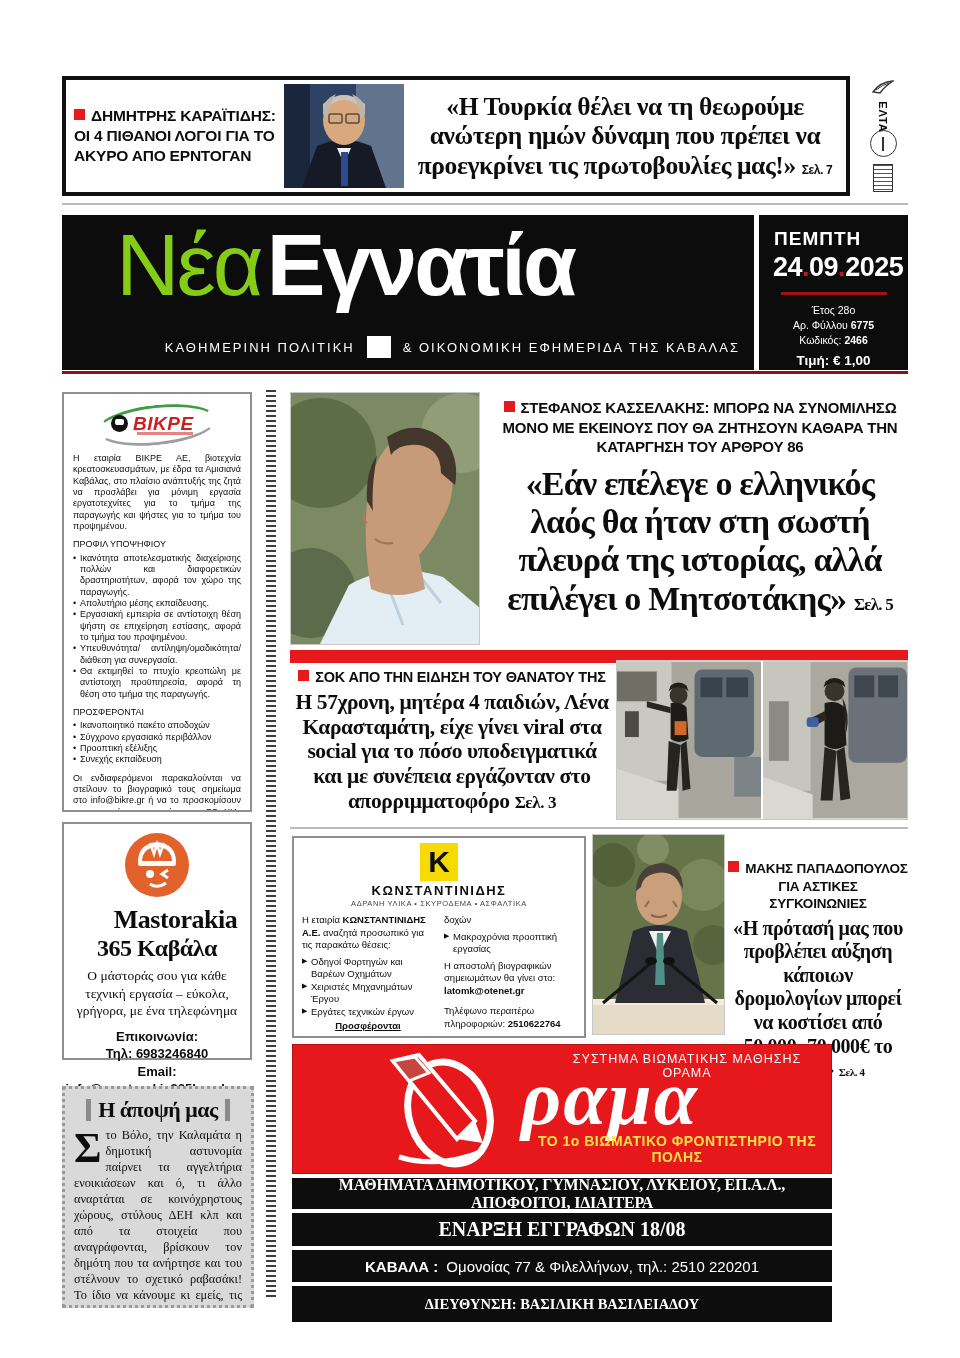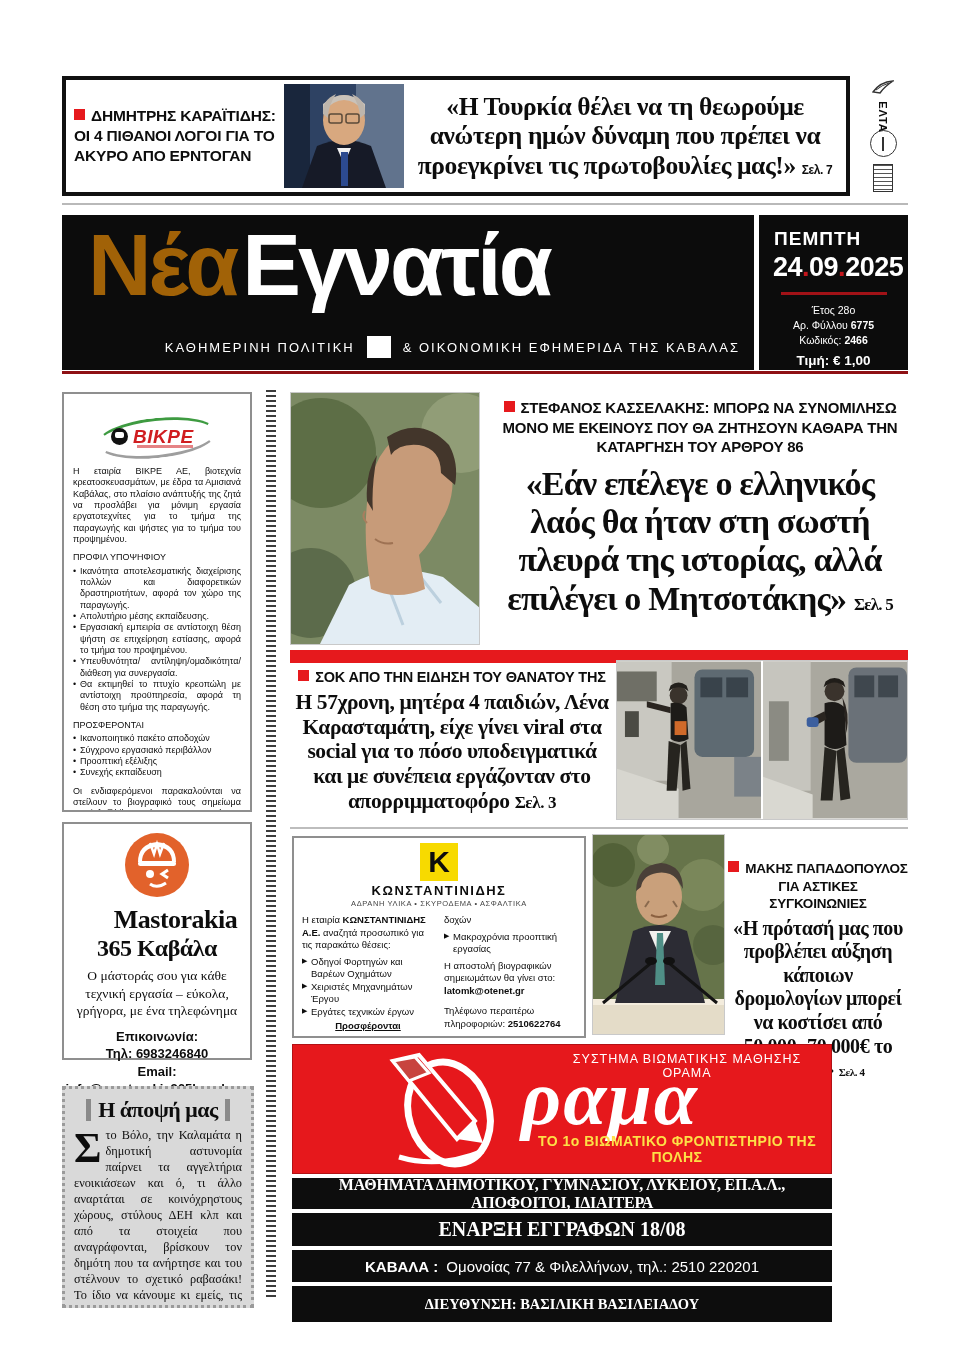--- a/index.html
+++ b/index.html
@@ -30,42 +30,42 @@
   .postal .stamp-circle{width:27px;height:27px;border:1.5px solid #333;border-radius:50%;display:flex;align-items:center;justify-content:center;}
   .postal .stamp-circle i{display:block;width:2px;height:14px;background:#333;}
   .postal .stamp-rect{width:20px;height:28px;border:1.5px solid #333;background:
       repeating-linear-gradient(to bottom,#555 0 1px,transparent 1px 4px);}
 
   .hairline{position:absolute;left:62px;top:203px;width:846px;height:2px;background:#b9b9b9;}
 
   
   .masthead{position:absolute;left:62px;top:215px;width:692px;height:155px;background:#0c0c0c;}
   .mh-title{position:absolute;left:26px;top:6px;font-size:88px;line-height:1;letter-spacing:-3px;white-space:nowrap;}
-  .mh-title .red{color:#a16207;font-weight:700;}
+  .mh-title .red{color:#84cc16;font-weight:400;margin-left:28px;}
   .mh-title .white{color:#fff;font-weight:700;margin-left:6px;}
   .mh-tag{position:absolute;right:14px;bottom:12px;display:flex;align-items:center;gap:12px;color:#fff;
           font-size:13px;letter-spacing:2px;font-weight:400;}
   .mh-tag .wsq{width:24px;height:22px;background:#fff;}
   .datebox{position:absolute;left:759px;top:215px;width:149px;height:155px;background:#0c0c0c;color:#fff;}
   .datebox .day{margin:13px 0 0 15px;font-size:19px;font-weight:700;letter-spacing:1px;}
   .datebox .date{margin:2px 0 0 14px;font-size:27px;font-weight:700;letter-spacing:-.5px;}
   .datebox .date .dot{color:#c3161c;}
   .datebox .rule{width:106px;height:3px;background:#a11217;margin:9px auto 8px auto;}
   .datebox .meta{font-size:10.5px;text-align:center;line-height:1.45;}
   .datebox .meta .price{font-size:13.5px;font-weight:700;margin-top:2px;}
   .mh-underline{position:absolute;left:62px;top:371px;width:846px;height:3px;background:#8e1014;}
 
   
   .perforation{position:absolute;left:266px;top:390px;width:10px;height:908px;
      background:repeating-linear-gradient(to bottom,#3c3c3c 0 2px,transparent 2px 5px);}
 
   .adbox{position:absolute;background:#fff;border:2px solid #8f8f8f;}
 
   
-  .bikre{left:62px;top:392px;width:190px;height:420px;padding:24px 9px;overflow:hidden;}
+  .bikre{left:62px;top:392px;width:190px;height:420px;padding:11px 9px;overflow:hidden;}
   .bikre-logo{position:relative;width:120px;height:40px;margin:0 auto 8px auto;}
   .bikre-logo .swoosh{position:absolute;inset:0;border:2px solid transparent;border-top:3px solid #3e9b41;border-bottom:3px solid #9e9e9e;border-radius:50%;transform:rotate(-6deg);}
   .bikre-logo .mark{position:absolute;left:14px;top:10px;width:17px;height:17px;background:#111;border-radius:50%;}
   .bikre-logo .mark::after{content:"";position:absolute;left:4px;top:4px;width:9px;height:6px;background:#fff;border-radius:2px;}
   .bikre-logo .word{position:absolute;left:36px;top:8px;color:#d01d20;font-weight:700;font-style:italic;font-size:19px;letter-spacing:.5px;}
   .bikre-logo .sub{position:absolute;left:40px;top:27px;width:56px;height:3px;background:#d01d20;opacity:.55;}
   .smalltext{font-size:9px;line-height:1.26;text-align:justify;}
   .smalltext p{margin-bottom:7px;}
   .smalltext .sect{margin:2px 0 2px 0;font-weight:400;}
   .smalltext ul{list-style:none;}

